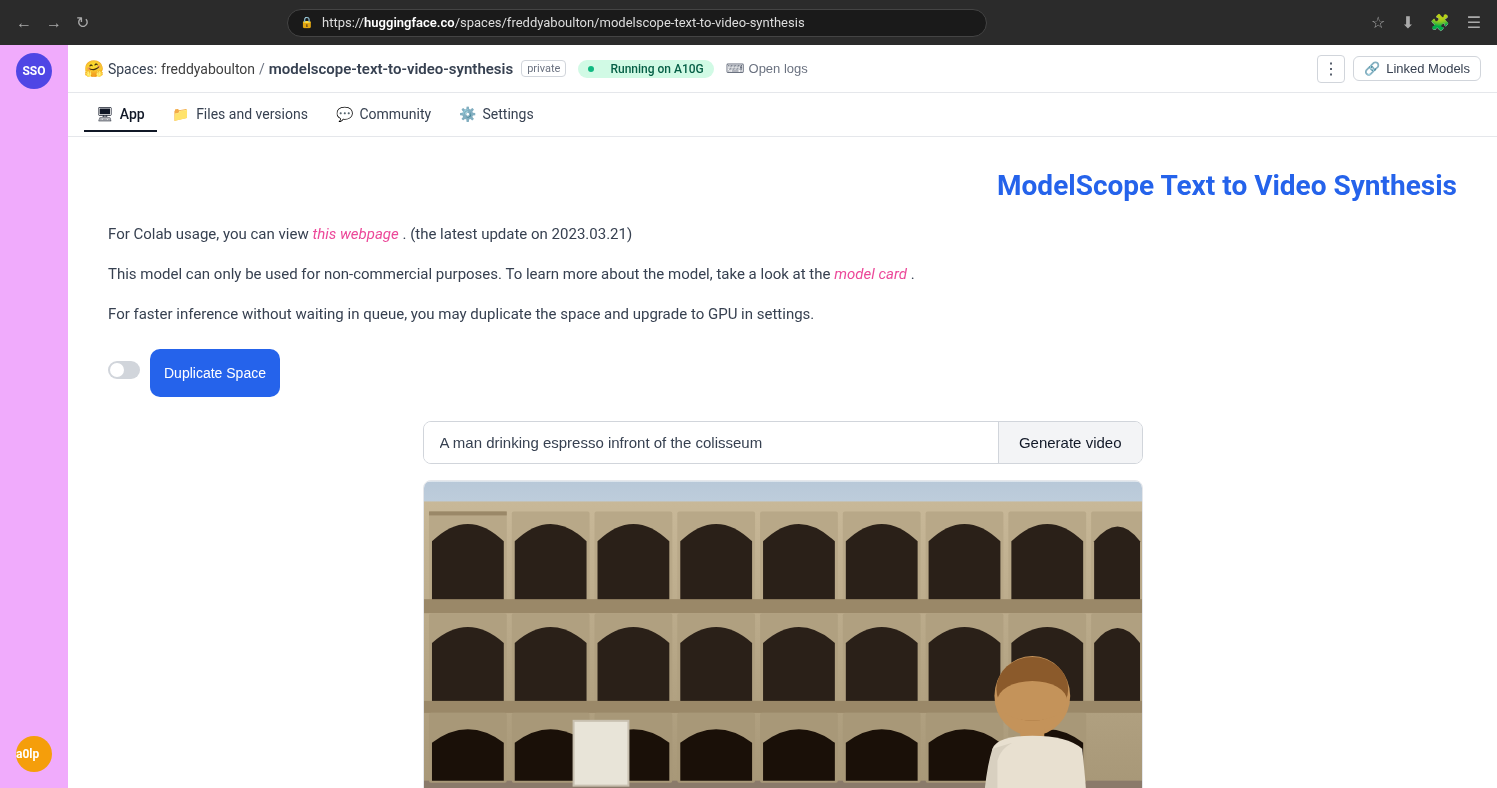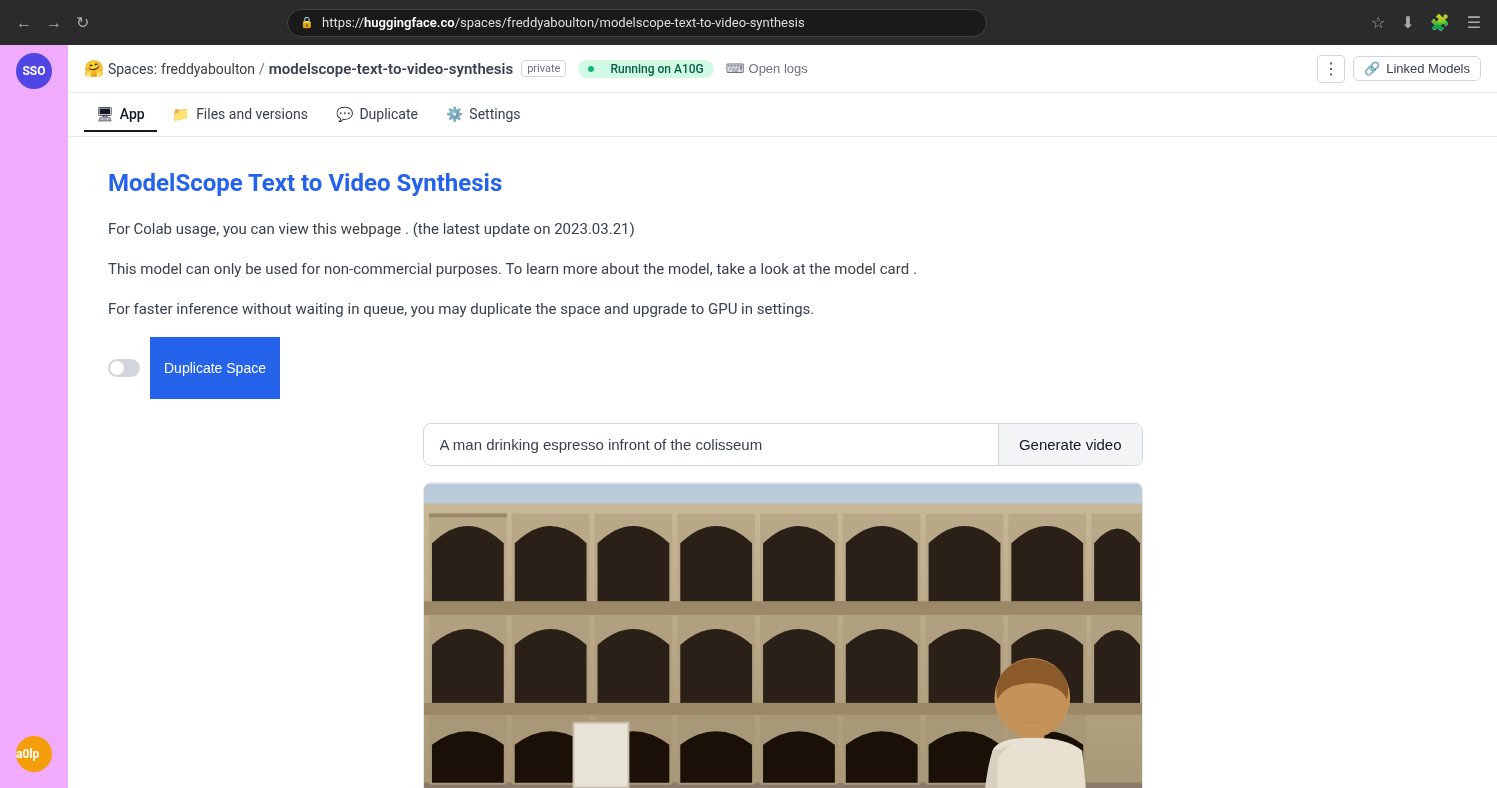--- a/index.html
+++ b/index.html
@@ -233,38 +233,39 @@
 
     
     .page-content {
       padding: 32px 40px;
       overflow-y: auto;
       height: calc(100% - 92px);
       background: #fff;
     }
 
     .app-title {
-      text-align: left;
-      font-size: 24px;
+      text-align: right;
+      font-size: 28px;
       font-weight: 700;
       color: #2563eb;
       text-decoration: none;
       display: block;
       margin-bottom: 20px;
     }
 
     .description-text {
       font-size: 15px;
       color: #374151;
       line-height: 1.6;
       margin-bottom: 10px;
     }
     .description-text a {
-      color: #404040;
+      color: #ec4899;
       text-decoration: none;
+      font-style: italic;
     }
 
     .info-block {
       margin-bottom: 16px;
     }
 
     .duplicate-row {
       display: flex;
       align-items: center;
       gap: 10px;
@@ -285,25 +286,26 @@
       height: 14px;
       background: #fff;
       border-radius: 50%;
       top: 2px;
       left: 2px;
     }
     .duplicate-btn {
       background: #2563eb;
       color: #fff;
       border: none;
-      border-radius: 0;
-      padding: 23px 14px;
+      border-radius: 10px;
+      padding: 16px 14px;
       font-size: 14px;
       font-weight: 500;
       cursor: pointer;
+      margin-top: 7px;
     }
     .input-row {
       display: flex;
       align-items: stretch;
       border: 1px solid #d1d5db;
       border-radius: 8px;
       overflow: hidden;
       max-width: 720px;
       margin: 16px auto 16px auto;
     }
@@ -428,21 +430,21 @@
     <a class="tab-item active">
       <span class="tab-icon">🖥</span>
       <span>App</span>
     </a>
     <a class="tab-item">
       <span class="tab-icon">📁</span>
       <span>Files and versions</span>
     </a>
     <a class="tab-item">
       <span class="tab-icon">💬</span>
-      <span>Duplicate</span>
+      <span>Community</span>
     </a>
     <a class="tab-item">
       <span class="tab-icon">⚙️</span>
       <span>Settings</span>
     </a>
   </div>
 
   <div class="page-content">
 
     <a class="app-title">ModelScope Text to Video Synthesis</a>

